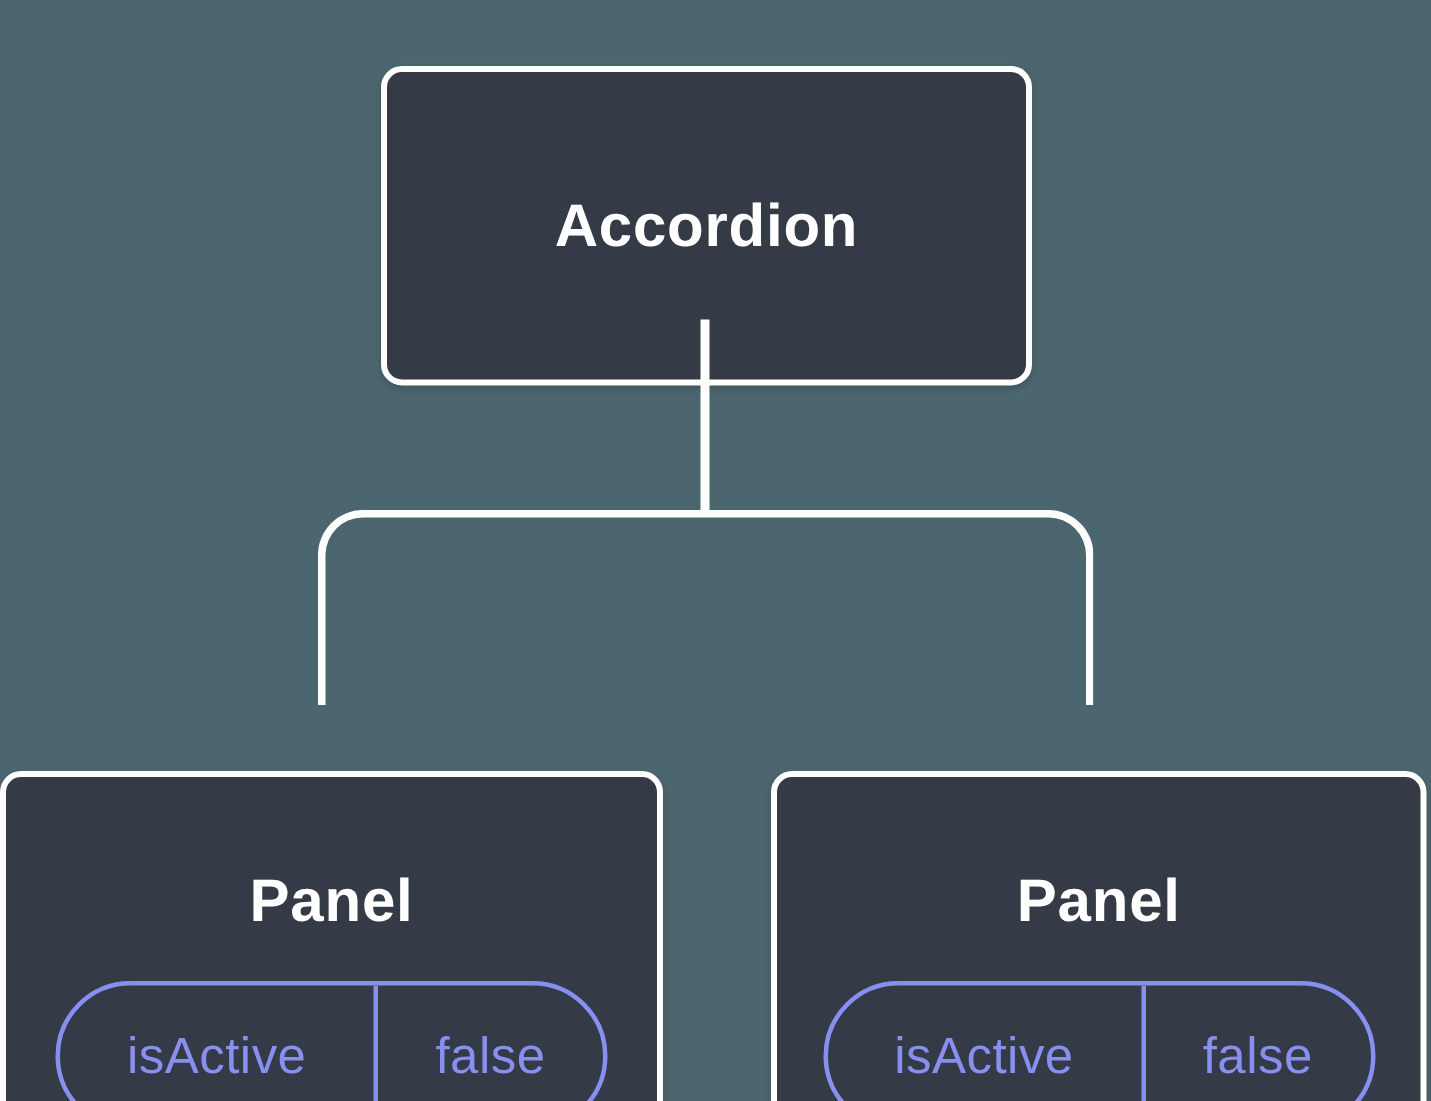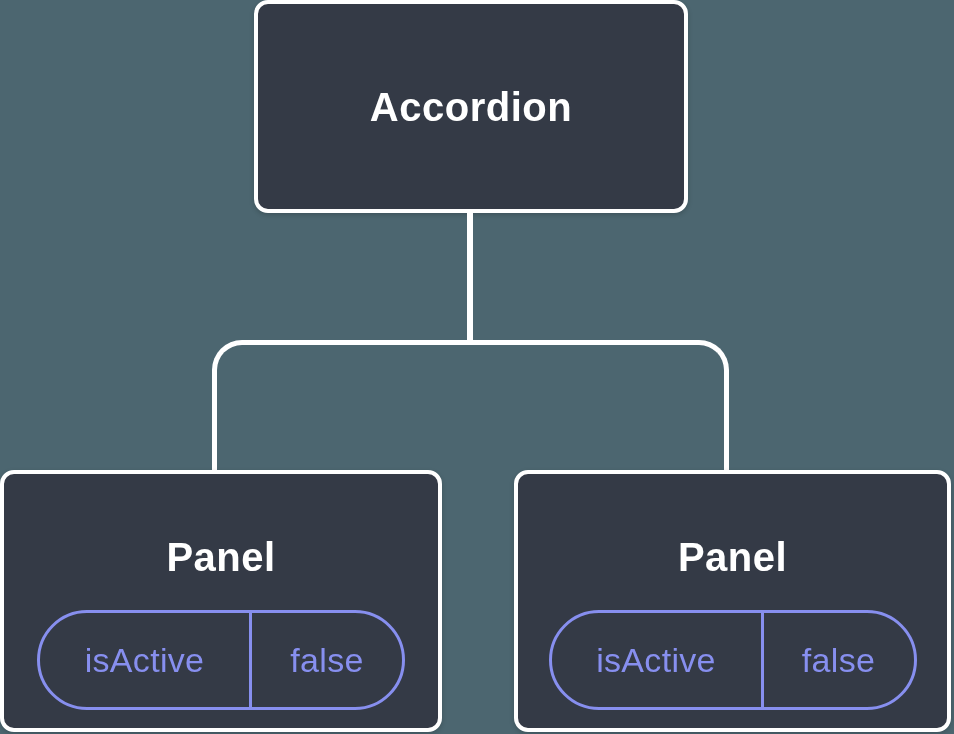--- a/index.html
+++ b/index.html
@@ -22,20 +22,21 @@
     height: 734px;
     background: var(--bg);
     overflow: hidden;
   }
   .node {
     position: absolute;
     background: var(--node-fill);
     border: 4px solid var(--node-border);
     border-radius: 14px;
     box-shadow: 0 2px 5px rgba(0,0,0,0.18);
+    margin-top: 44px;
   }
   .node-root {
     left: 254px;
     top: 0px;
     width: 434px;
     height: 213px;
     display: flex;
     align-items: center;
     justify-content: center;
   }

